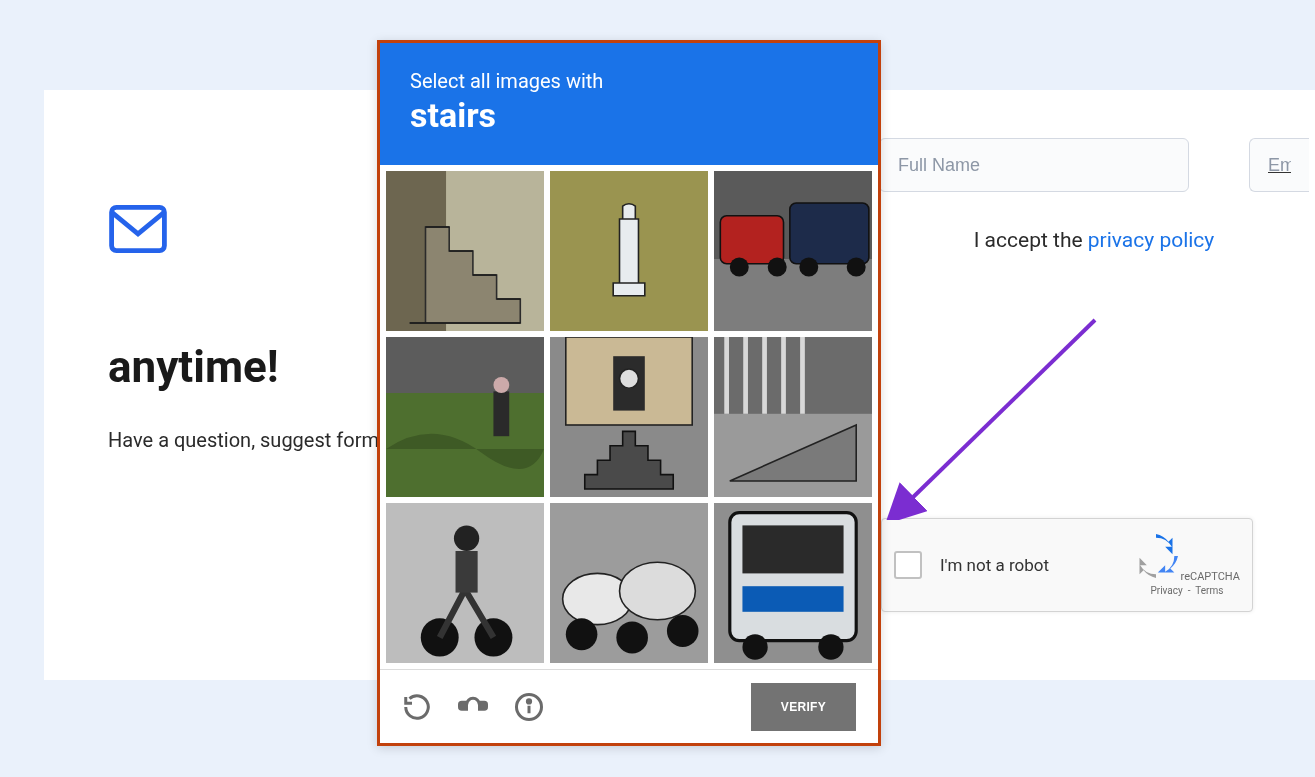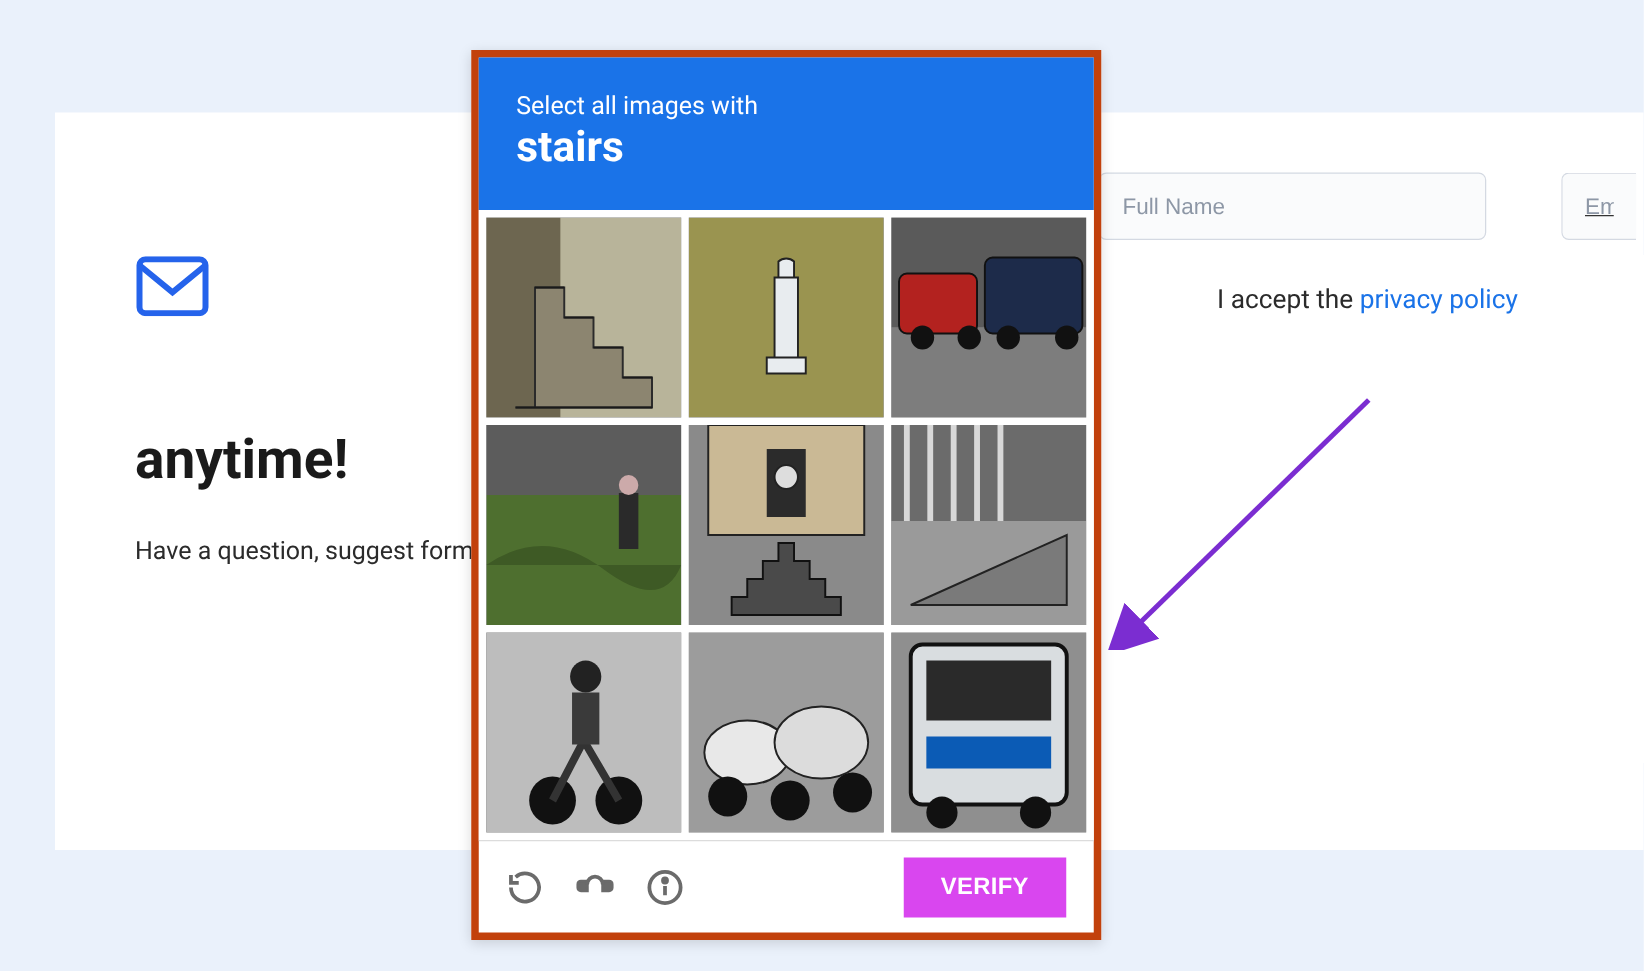--- a/index.html
+++ b/index.html
@@ -125,21 +125,21 @@
   .rc-brand a { color: #6b6b6b; text-decoration: none; }
   .rc-brand small { font-size: 10px; display: block; margin-top: 2px; }
 
   
   .captcha-pop {
     position: absolute;
     left: 377px;
     top: 40px;
     width: 504px;
     background: #fff;
-    border: 6px solid #c2410c;
+    border: 3px solid #c2410c;
     box-shadow: 0 2px 10px rgba(0,0,0,.15);
     z-index: 20;
   }
   .captcha-header {
     background: #1a73e8;
     color: #fff;
     padding: 26px 30px 30px;
   }
   .captcha-header .small { font-size: 20px; font-weight: 400; }
   .captcha-header .big   { font-size: 34px; font-weight: 700; margin-top: 2px; }
@@ -165,26 +165,26 @@
     border-top: 1px solid #dcdcdc;
     display: flex;
     align-items: center;
     padding: 0 22px;
     gap: 26px;
   }
   .ft-icon { color: #6b6b6b; cursor: pointer; display: flex; }
   .ft-icon svg { width: 30px; height: 30px; }
   .verify-btn {
     margin-left: auto;
-    background: #d946ef;
+    background: #737373;
     color: #fff;
     border: none;
     height: 48px;
     padding: 0 30px;
-    font-size: 19px;
+    font-size: 12px;
     font-weight: 700;
     letter-spacing: .3px;
     cursor: pointer;
   }
 
   
   .arrow {
     position: absolute;
     left: 880px;
     top: 310px;
@@ -216,20 +216,37 @@
   <div class="form-col">
     <div class="field-row">
       <input class="text-input full-name" placeholder="Full Name" style="">
       <input class="text-input email-stub" placeholder="Em" style="">
     </div>
     <div class="pp-line">
       <span>I accept the </span><a>privacy policy</a>
     </div>
   </div>
 
+  <div class="recaptcha-box">
+    <div class="rc-check"></div>
+    <div class="rc-label">I'm not a robot</div>
+    <div class="rc-brand">
+      <svg class="rc-logo" viewBox="0 0 48 48">
+        <path d="M24 4a20 20 0 0 1 17.3 10H34l8 8V4l-4.4 4.4A23.9 23.9 0 0 0 24 0" fill="#1a73e8"></path>
+        <path d="M44 24a20 20 0 0 1-10 17.3V34l-8 8h18l-4.4-4.4A23.9 23.9 0 0 0 48 24" fill="#4285f4"></path>
+        <path d="M24 44A20 20 0 0 1 6.7 34H14l-8-8v18l4.4-4.4A23.9 23.9 0 0 0 24 48" fill="#a0a0a0"></path>
+      </svg>
+      <span>reCAPTCHA</span>
+      <small>
+        <a>Privacy</a>
+        &nbsp;-&nbsp;
+        <a>Terms</a>
+      </small>
+    </div>
+  </div>
 </div>
 
 <svg class="arrow" viewBox="0 0 230 210">
   <defs>
     <marker id="ah" markerWidth="12" markerHeight="12" refX="3" refY="5" orient="auto">
       <path d="M0 0 L10 5 L0 10 z" fill="#7b2dd1"></path>
     </marker>
   </defs>
   <line x1="215" y1="10" x2="25" y2="195" stroke="#7b2dd1" stroke-width="4" marker-end="url(#ah)"></line>
 </svg>

